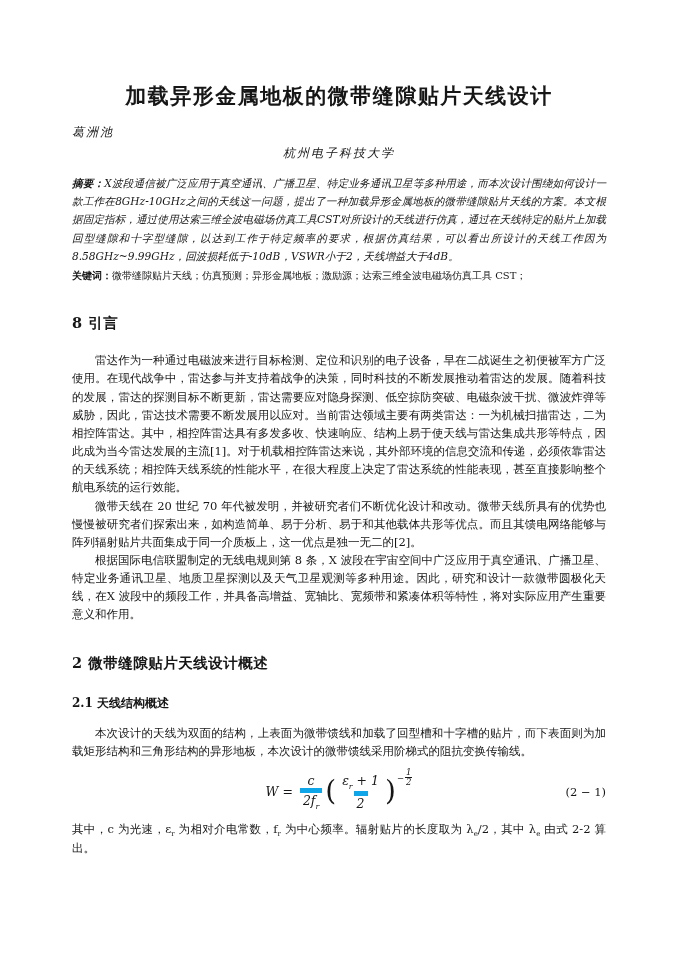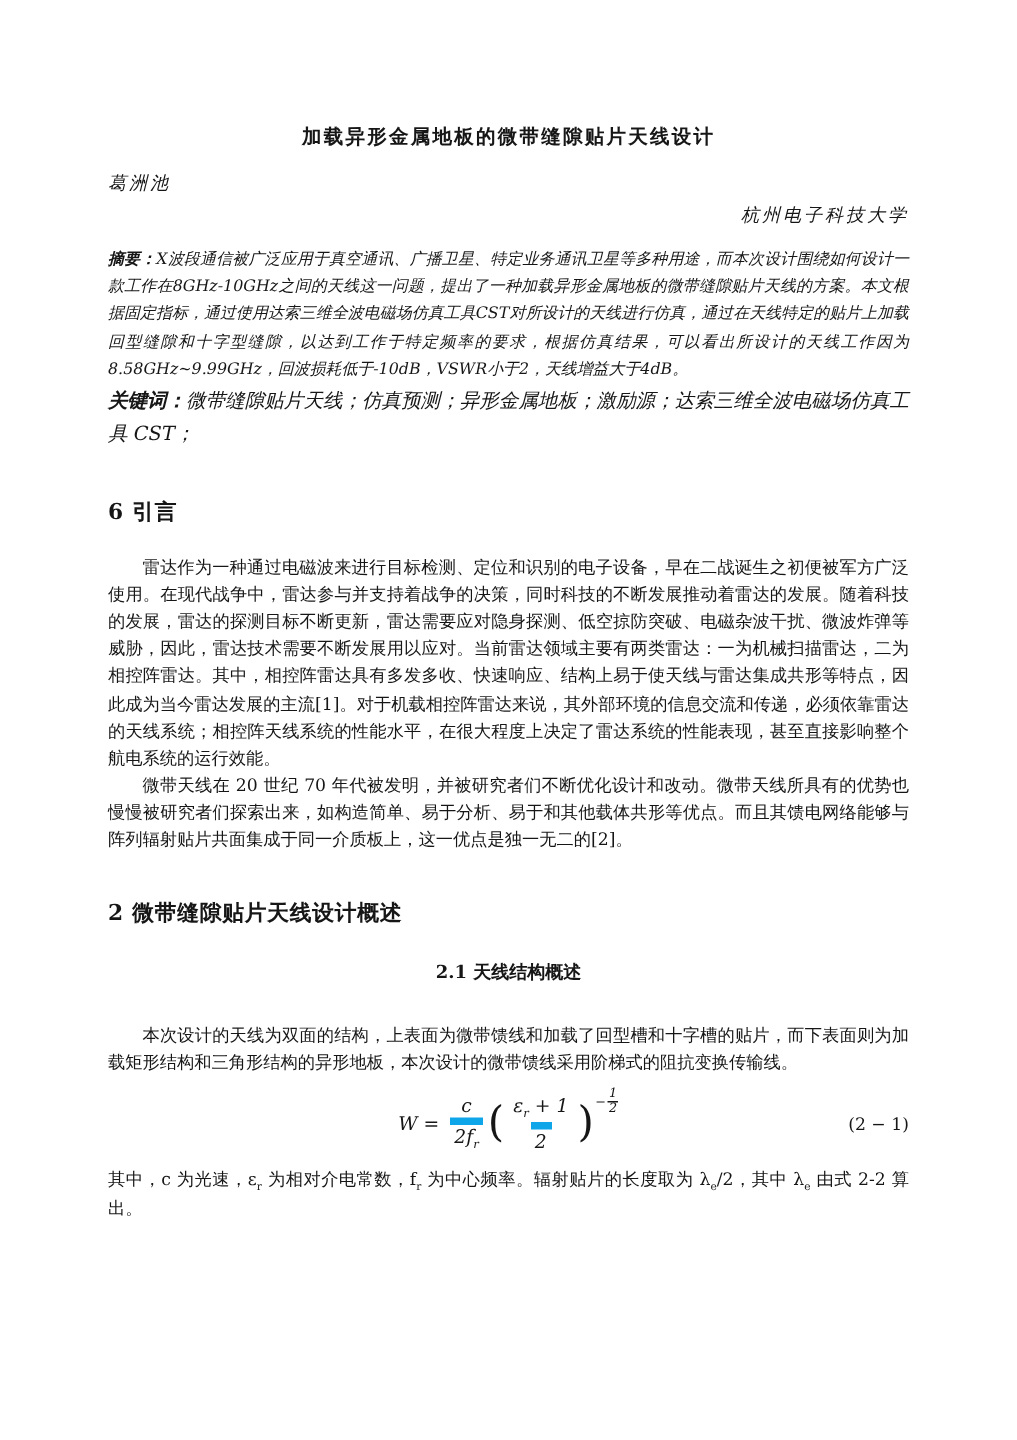--- a/index.html
+++ b/index.html
@@ -8,47 +8,47 @@
     font-family:"DejaVu Serif","Liberation Serif",serif;
     color:#161616;
     overflow:hidden;
   }
   .page{
     box-sizing:border-box;
     width:678px;height:960px;
     padding:82px 72px 0 72px;
   }
   .title{
-    font-size:13px;font-weight:bold;text-align:center;
+    font-size:21px;font-weight:bold;text-align:center;
     letter-spacing:1.5px;margin:0 0 14px 0;
   }
   .author{
     text-align:left;font-size:12px;font-style:italic;
     margin:0 0 4px 0;letter-spacing:2px;
   }
   .affiliation{
-    text-align:right;font-size:12px;font-style:italic;
+    text-align:center;font-size:12px;font-style:italic;
     margin:0 0 12px 0;letter-spacing:2px;
   }
   .abstract{
     font-size:10.6px;line-height:1.72;text-align:justify;
     font-style:italic;margin:0;
   }
   .abstract .lbl{font-weight:bold;}
   .keywords{
-    font-size:13px;line-height:1.72;text-align:justify;
-    font-style:italic;margin:2px 0 0 0;
+    font-size:10px;line-height:1.72;text-align:justify;
+    margin:2px 0 0 0;
   }
   .keywords .lbl{font-weight:bold;}
   .h-main{
     font-size:14.5px;font-weight:bold;margin:30px 0 18px 0;
     font-style:normal;letter-spacing:0.5px;
   }
   .h-sub{
-    font-size:12px;font-weight:bold;margin:22px 0 24px 0;text-align:center;
+    font-size:12px;font-weight:bold;margin:22px 0 12px 0;
   }
   p.body{
     font-size:11.5px;line-height:1.58;text-align:justify;
     text-indent:2em;margin:0;
   }
   .eq-row{
     position:relative;display:flex;align-items:center;justify-content:center;
     margin:12px 0 8px 0;font-size:12.5px;font-style:italic;height:40px;
   }
   .eq-number{
@@ -78,24 +78,25 @@
 
   <h1 class="title">加载异形金属地板的微带缝隙贴片天线设计</h1>
 
   <div class="author">葛洲池</div>
   <div class="affiliation">杭州电子科技大学</div>
 
   <p class="abstract"><span class="lbl">摘要：</span><span>X波段通信被广泛应用于真空通讯、广播卫星、特定业务通讯卫星等多种用途，而本次设计围绕如何设计一款工作在8GHz-10GHz之间的天线这一问题，提出了一种加载异形金属地板的微带缝隙贴片天线的方案。本文根据固定指标，通过使用达索三维全波电磁场仿真工具CST对所设计的天线进行仿真，通过在天线特定的贴片上加载回型缝隙和十字型缝隙，以达到工作于特定频率的要求，根据仿真结果，可以看出所设计的天线工作因为8.58GHz~9.99GHz，回波损耗低于-10dB，VSWR小于2，天线增益大于4dB。</span></p>
 
   <p class="keywords"><span class="lbl">关键词：</span><span>微带缝隙贴片天线；仿真预测；异形金属地板；激励源；达索三维全波电磁场仿真工具 CST；</span></p>
 
-  <div class="h-main">6 引言</div>
+  <div class="h-main">8 引言</div>
 
   <p class="body">雷达作为一种通过电磁波来进行目标检测、定位和识别的电子设备，早在二战诞生之初便被军方广泛使用。在现代战争中，雷达参与并支持着战争的决策，同时科技的不断发展推动着雷达的发展。随着科技的发展，雷达的探测目标不断更新，雷达需要应对隐身探测、低空掠防突破、电磁杂波干扰、微波炸弹等威胁，因此，雷达技术需要不断发展用以应对。当前雷达领域主要有两类雷达：一为机械扫描雷达，二为相控阵雷达。其中，相控阵雷达具有多发多收、快速响应、结构上易于使天线与雷达集成共形等特点，因此成为当今雷达发展的主流[1]。对于机载相控阵雷达来说，其外部环境的信息交流和传递，必须依靠雷达的天线系统；相控阵天线系统的性能水平，在很大程度上决定了雷达系统的性能表现，甚至直接影响整个航电系统的运行效能。</p>
   <p class="body">微带天线在 20 世纪 70 年代被发明，并被研究者们不断优化设计和改动。微带天线所具有的优势也慢慢被研究者们探索出来，如构造简单、易于分析、易于和其他载体共形等优点。而且其馈电网络能够与阵列辐射贴片共面集成于同一介质板上，这一优点是独一无二的[2]。</p>
+  <p class="body">根据国际电信联盟制定的无线电规则第 8 条，X 波段在宇宙空间中广泛应用于真空通讯、广播卫星、特定业务通讯卫星、地质卫星探测以及天气卫星观测等多种用途。因此，研究和设计一款微带圆极化天线，在X 波段中的频段工作，并具备高增益、宽轴比、宽频带和紧凑体积等特性，将对实际应用产生重要意义和作用。</p>
 
   <div class="h-main">2 微带缝隙贴片天线设计概述</div>
   <div class="h-sub">2.1 天线结构概述</div>
 
   <p class="body">本次设计的天线为双面的结构，上表面为微带馈线和加载了回型槽和十字槽的贴片，而下表面则为加载矩形结构和三角形结构的异形地板，本次设计的微带馈线采用阶梯式的阻抗变换传输线。</p>
 
   <div class="eq-row">
     <span>W</span>
     <span style="margin:0 4px;">=</span>
     <span class="frac">

